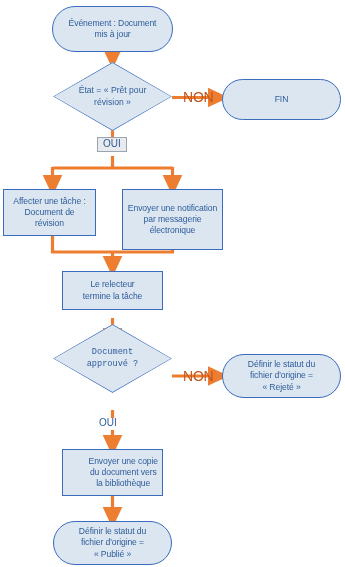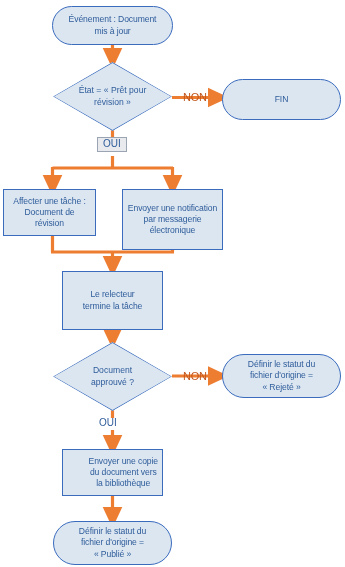--- a/index.html
+++ b/index.html
@@ -68,21 +68,21 @@
     text-align:center;
     white-space:nowrap;
   }
   .edge-label.boxed {
     background:#e8eaee;
     border:1px solid #9aa4b2;
     padding:1px 5px 2px 5px;
   }
   .edge-label.non {
     color:#c1551b;
-    font-size:11px;
+    font-size:14px;
     background:transparent;
     letter-spacing:-0.2px;
   }
 </style>
 </head>
 <body>
 
 <div id="stage">
 
   <svg class="edges" viewBox="0 0 345 567">
@@ -113,21 +113,21 @@
 
       <line x1="172" y1="376" x2="218" y2="376" marker-end="url(#ah)"></line>
 
       <line x1="112.5" y1="410" x2="112.5" y2="418"></line>
       <line x1="112.5" y1="430" x2="112.5" y2="445" marker-end="url(#ah)"></line>
 
       <line x1="112.5" y1="496" x2="112.5" y2="517" marker-end="url(#ah)"></line>
     </g>
   </svg>
 
-  <div class="node stadium" style="left:52px;top:6px;width:121px;height:39px;">
+  <div class="node stadium" style="left:52px;top:6px;width:121px;height:46px;">
     <span class="lbl">Événement : Document
 mis à jour</span>
   </div>
 
   <div class="diamond" style="left:53px;top:62px;width:119px;height:69px;">
     <span class="dborder"></span>
     <span class="dfill"></span>
     <span class="lbl">État = « Prêt pour
 révision »</span>
   </div>
@@ -141,26 +141,26 @@
 Document de
 révision</span>
   </div>
 
   <div class="node" style="left:122px;top:189px;width:101px;height:61px;">
     <span class="lbl">Envoyer une notification
 par messagerie
 électronique</span>
   </div>
 
-  <div class="node" style="left:62px;top:271px;width:101px;height:59px;">
+  <div class="node" style="left:62px;top:271px;width:101px;height:39px;">
     <span class="lbl">Le relecteur
 termine la tâche</span>
   </div>
 
-  <div class="diamond" style="left:53px;top:342px;width:119px;height:69px;">
+  <div class="diamond" style="left:53px;top:324px;width:119px;height:69px;font-family:Liberation Mono, monospace;">
     <span class="dborder"></span>
     <span class="dfill"></span>
     <span class="lbl">Document
 approuvé ?</span>
   </div>
 
   <div class="node stadium" style="left:222px;top:354px;width:119px;height:44px;">
     <span class="lbl">Définir le statut du
 fichier d'origine =
 « Rejeté »</span>

